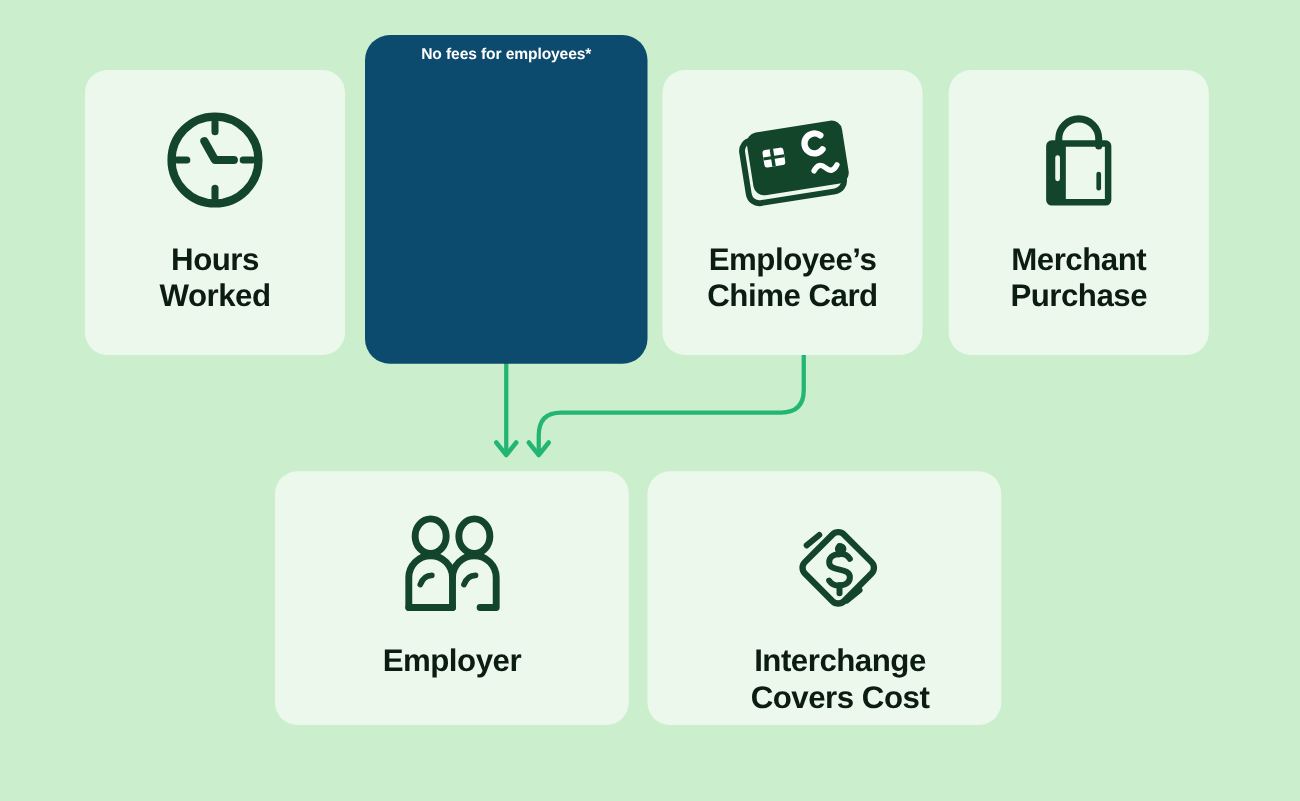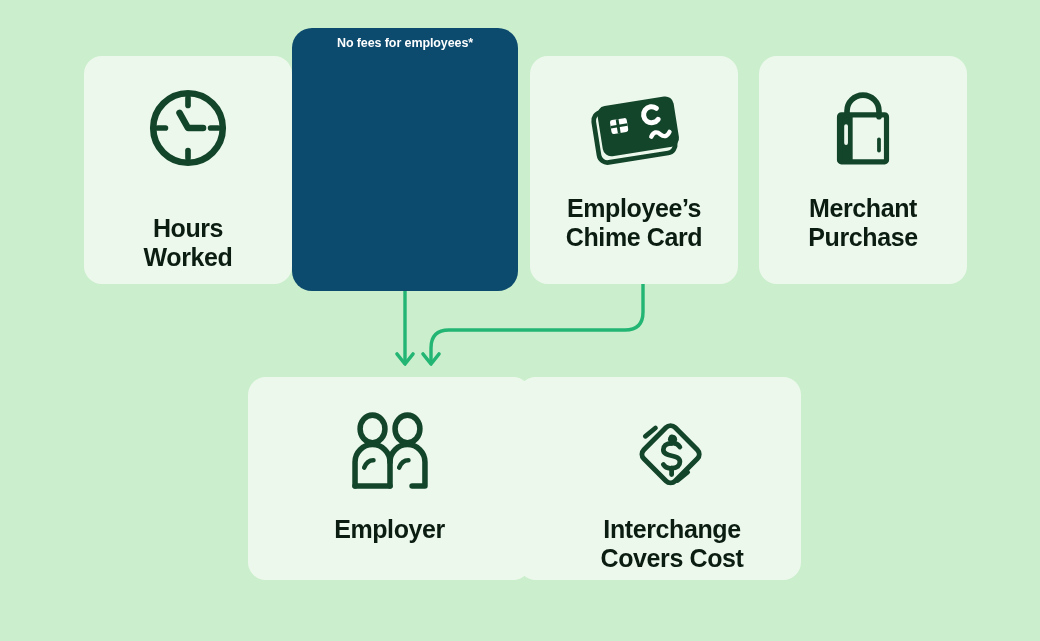--- a/index.html
+++ b/index.html
@@ -46,21 +46,21 @@
 
   
   .top-card {
     top: 56px;
     width: 208px;
     height: 228px;
   }
   .top-card .icon-wrap { height: 108px; margin-top: 18px; }
   .top-card .card-label { font-size: 25px; margin-top: 12px; }
 
-  #card-hours     { left: 84px; gap: 20px; }
+  #card-hours     { left: 68px; }
   #card-chime     { left: 530px; }
   #card-merchant  { left: 759px; }
 
   
   #ewa-shell {
     position: absolute;
     left: 292px;
     top: 28px;
     width: 226px;
     height: 263px;
@@ -99,21 +99,21 @@
 
   
   .bottom-card {
     top: 377px;
     width: 283px;
     height: 203px;
   }
   .bottom-card .icon-wrap { height: 104px; margin-top: 22px; }
   .bottom-card .card-label { font-size: 25px; margin-top: 12px; }
 
-  #card-employer    { left: 220px; margin-left: 28px; }
+  #card-employer    { left: 220px; }
   #card-interchange { left: 518px; padding-left: 25px; }
 
   
   #connectors {
     position: absolute;
     left: 0;
     top: 0;
     width: 1040px;
     height: 641px;
     pointer-events: none;

